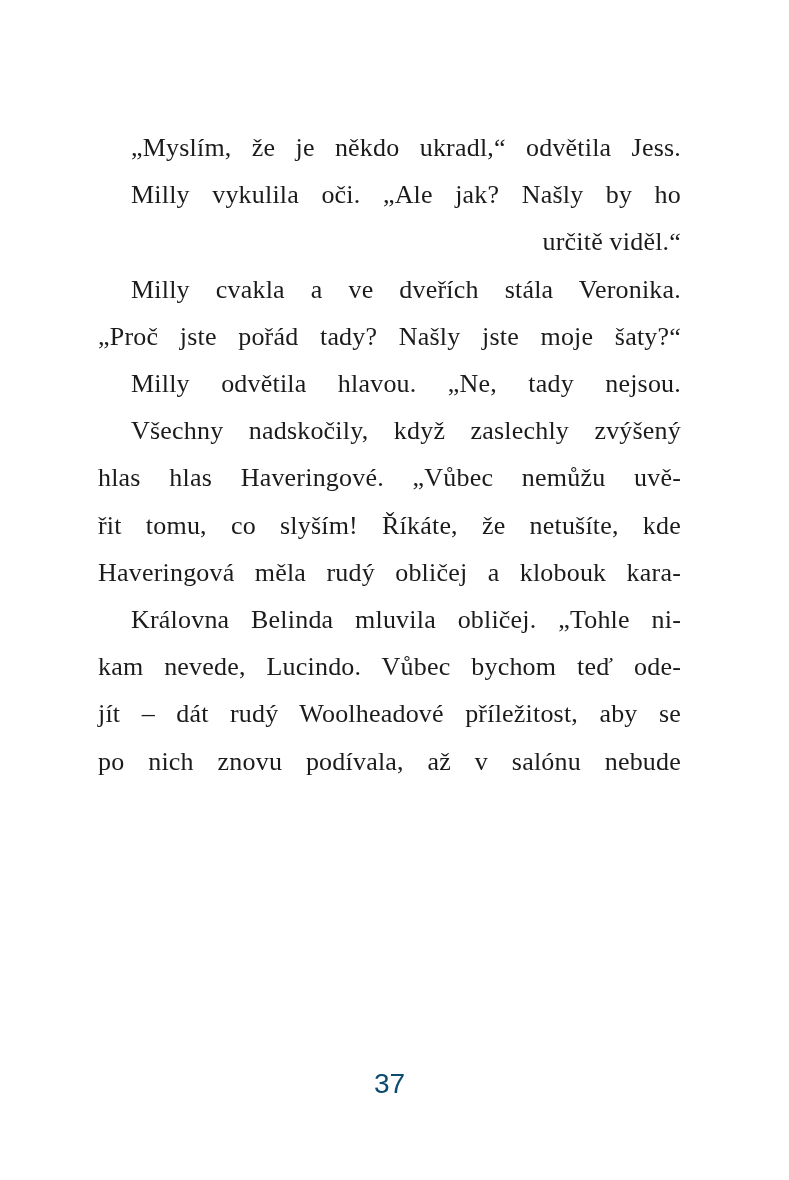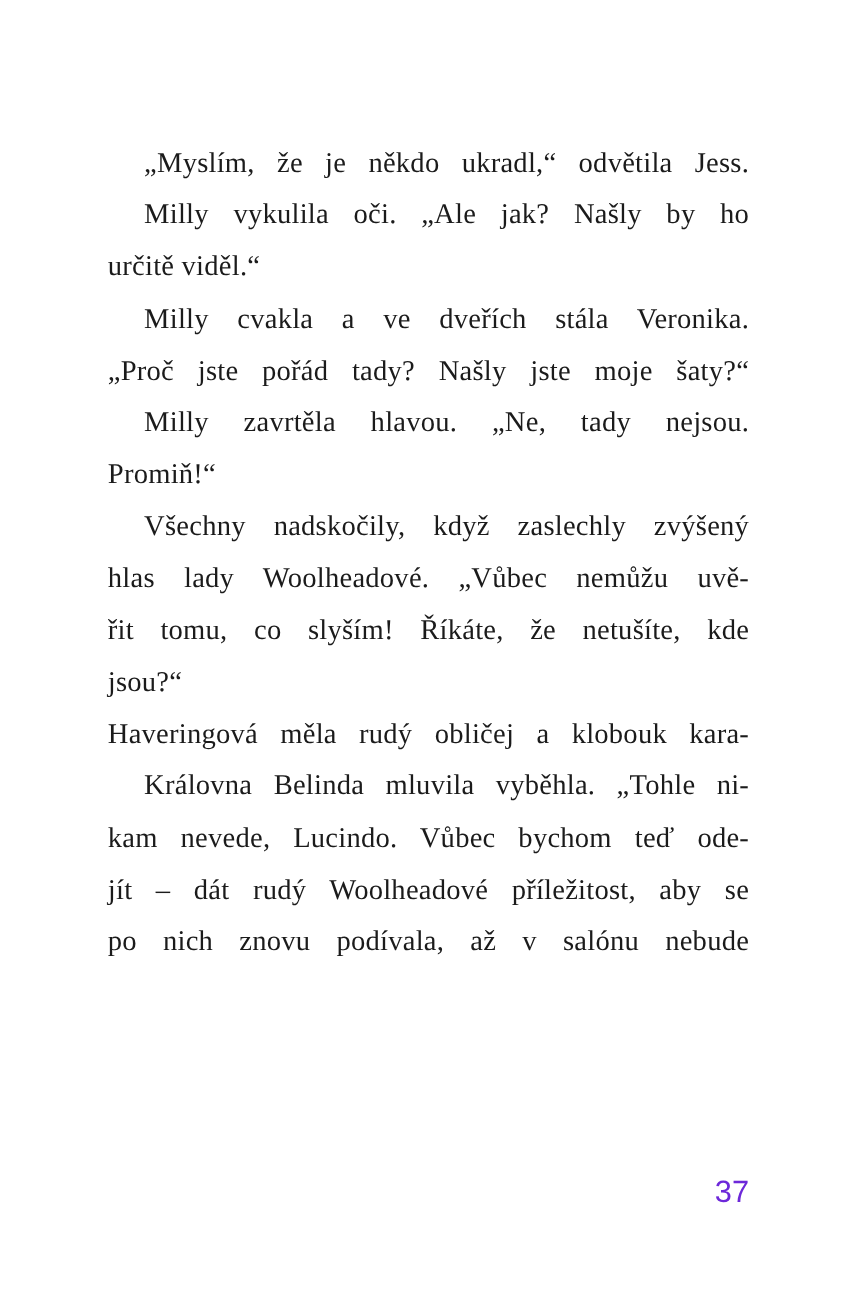--- a/index.html
+++ b/index.html
@@ -24,59 +24,57 @@
   .text-block {
     position: absolute;
     left: 98px;
     top: 124px;
     width: 583px;
     color: #1b1b1b;
     font-size: 26px;
     line-height: 47.2px;
   }
   .line {
-    text-align: left;
+    text-align: right;
     letter-spacing: 0.2px;
   }
   .line.j {
     text-align: justify;
     text-align-last: justify;
   }
   .line.indent {
     text-indent: 33px;
   }
   .page-number {
     position: absolute;
     left: 98px;
     width: 583px;
     top: 1070px;
-    text-align: right;
+    text-align: center;
     font-family: "Liberation Sans", "DejaVu Sans", sans-serif;
     font-size: 28px;
     font-weight: 500;
-    color: #6d28d9;
+    color: #0c4a6e;
     line-height: 1;
   }
 </style>
 </head>
 <body>
 
 <div class="page">
   <div class="text-block" id="text-block">
       <div class="line j indent">„Myslím, že je někdo ukradl,“ odvětila Jess.</div>
       <div class="line j indent">Milly vykulila oči. „Ale jak? Našly by ho</div>
       <div class="line">určitě viděl.“</div>
       <div class="line j indent">Milly cvakla a ve dveřích stála Veronika.</div>
       <div class="line j">„Proč jste pořád tady? Našly jste moje šaty?“</div>
-      <div class="line j indent">Milly zavrtěla hlavou. „Ne, tady nejsou.</div>
-      <div class="line">Promiň!“</div>
+      <div class="line j indent">Milly odvětila hlavou. „Ne, tady nejsou.</div>
       <div class="line j indent">Všechny nadskočily, když zaslechly zvýšený</div>
-      <div class="line j">hlas lady Woolheadové. „Vůbec nemůžu uvě-</div>
+      <div class="line j">hlas hlas Haveringové. „Vůbec nemůžu uvě-</div>
       <div class="line j">řit tomu, co slyším! Říkáte, že netušíte, kde</div>
-      <div class="line">jsou?“</div>
       <div class="line j">Haveringová měla rudý obličej a klobouk kara-</div>
-      <div class="line j indent">Královna Belinda mluvila vyběhla. „Tohle ni-</div>
+      <div class="line j indent">Královna Belinda mluvila obličej. „Tohle ni-</div>
       <div class="line j">kam nevede, Lucindo. Vůbec bychom teď ode-</div>
       <div class="line j">jít – dát rudý Woolheadové příležitost, aby se</div>
       <div class="line j">po nich znovu podívala, až v salónu nebude</div>
     </div>
   <div class="page-number">37</div>
 </div>
 
 </body></html>

